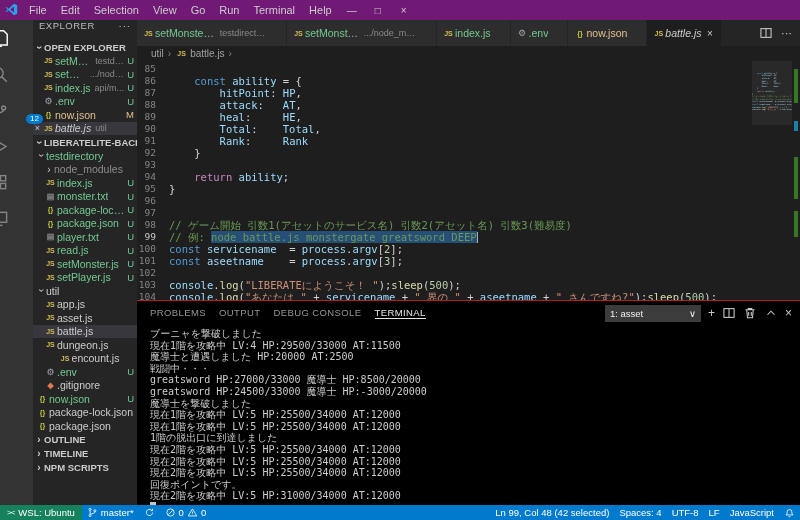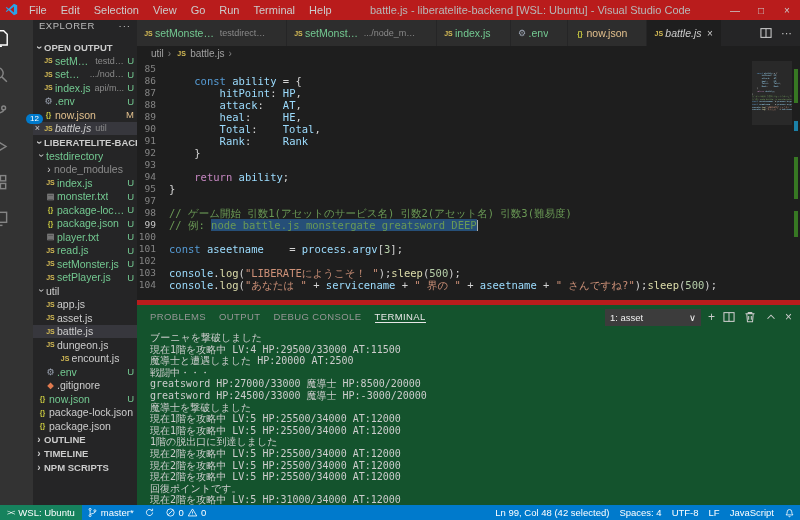--- a/index.html
+++ b/index.html
@@ -1,20 +1,20 @@
 <!DOCTYPE html>
 <html><head>
 <meta charset="utf-8">
 <style>
 *{box-sizing:border-box;margin:0;padding:0}
 html,body{width:800px;height:520px;overflow:hidden;background:#1e1e1e;font-family:"Liberation Sans",sans-serif}
 svg{stroke-width:1.2}
 .window{width:800px;height:520px;display:flex;flex-direction:column;color:#ccc;font-size:11px}
 
-.titlebar{height:20px;background:#b91c1c;display:flex;align-items:center;flex:none;white-space:nowrap}
+.titlebar{height:20px;background:#701a75;display:flex;align-items:center;flex:none;white-space:nowrap}
 .logo{width:22px;text-align:center;flex:none}
 .menu-item{padding:0 7px;color:#ccc;font-size:11px}
 .tb-title{flex:1;text-align:center;color:#b8b8b8;overflow:hidden;text-overflow:ellipsis}
 .win-controls{display:flex;flex:none}
 .win-controls span{width:26px;text-align:center;font-size:10px;color:#ccc}
 
 .main{flex:1;display:flex;min-height:0}
 .activitybar{width:33px;background:#333;flex:none;display:flex;flex-direction:column;align-items:center}
 .ab-item{width:57px;height:36px;display:flex;align-items:center;color:#858585;position:relative;border-left:2px solid transparent}
 .ab-item.active{color:#fff;border-left-color:#fff}
@@ -62,21 +62,21 @@
 .tk-kw{color:#569cd6}.tk-id{color:#9cdcfe}.tk-fn{color:#dcdcaa}.tk-str{color:#ce9178}
 .tk-num{color:#b5cea8}.tk-cmt{color:#6a9955}.tk-txt{color:#d4d4d4}.tk-ctl{color:#c586c0}
 .sel{background:#264f78}
 .caret{display:inline-block;width:1px;height:11px;background:#aeafad;vertical-align:text-bottom}
 .minimap{width:48px;flex:none;display:flex;background:#1e1e1e}
 .mm-text{width:40px;overflow:hidden;font-family:"DejaVu Sans Mono",monospace;font-size:2px;line-height:2.6px;white-space:pre;padding-top:3px;position:relative}
 .mm-viewport{position:absolute;left:0;top:0;width:100%;height:64px;background:rgba(255,255,255,.05)}
 .overview{width:8px;position:relative}
 .ov-mark{position:absolute;left:2px;width:4px}
 
-.panel{height:205px;flex:none;display:flex;flex-direction:column;background:#14532d;border-top:5px solid #b91c1c}
+.panel{height:205px;flex:none;display:flex;flex-direction:column;background:#000000;border-top:1px solid #b91c1c}
 .panel-head{height:24px;flex:none;display:flex;align-items:center;padding:0 8px 0 13px}
 .p-tab{font-size:9.5px;letter-spacing:.4px;color:#969696;margin-right:13px;height:24px;line-height:24px;white-space:nowrap}
 .p-tab.active{color:#e7e7e7;border-bottom:1px solid #e7e7e7}
 .p-actions{margin-left:auto;display:flex;align-items:center;gap:7px;color:#ccc}
 .term-select{background:#3c3c3c;color:#f0f0f0;font-size:9.5px;height:17px;width:96px;display:flex;align-items:center;justify-content:space-between;padding:0 5px}
 .p-ico{display:flex;align-items:center;font-size:12px;color:#ccc}
 .p-ico svg{width:14px;height:14px;fill:none;stroke:currentColor}
 .panel-body{flex:1;overflow:hidden;padding:3px 0 0 13px;font-family:"DejaVu Sans Mono",monospace;font-size:10px;line-height:11.6px;color:#ccc}
 .t-line{white-space:pre;height:11.6px}
 .t-cursor{display:inline-block;width:6px;height:10px;background:#c5c5c5}
@@ -93,21 +93,20 @@
 
 <div class="window">
 
   <div class="titlebar">
     <span class="logo">
       <svg width="13" height="13" viewBox="0 0 16 16">
           <path fill="#2aa3e8" d="M11 1 4.5 7 2 5 1 5.7 3.5 8 1 10.3 2 11l2.5-2L11 15l4-1.8V2.8L11 1zm0 3.2v7.6L6.5 8 11 4.2z"></path>
         </svg>
     </span>
     <span><span class="menu-item">File</span><span class="menu-item">Edit</span><span class="menu-item">Selection</span><span class="menu-item">View</span><span class="menu-item">Go</span><span class="menu-item">Run</span><span class="menu-item">Terminal</span><span class="menu-item">Help</span></span>
-    <span class="tb-title">battle.js - liberatelite-backend [WSL: Ubuntu] - Visual Studio Code</span>
     <span class="win-controls">
       <span>—</span>
       <span>□</span>
       <span>×</span>
     </span>
   </div>
 
   <div class="main">
 
     <div class="activitybar">
@@ -153,21 +152,21 @@
         </div>
       </div>
 
     <div class="sidebar">
       <div class="sb-title">
         <span>EXPLORER</span>
         <span class="more">···</span>
       </div>
       <div class="sec-head">
         <span class="chev open">›</span>
-        <span>OPEN OUTPUT</span>
+        <span>OPEN EXPLORER</span>
       </div>
       <div>
           <div class="oe-row">
             <span class="oe-close"></span>
             <span class="fico fi-js">JS</span>
             <span class="lab st-untracked">setMonster.js</span>
             <span class="detail">testdirectory</span>
             <span class="gitbadge st-untracked">U</span>
           </div>
           <div class="oe-row">
@@ -410,33 +409,38 @@
             </div>
             <div class="code-line">
               <span class="ln">94</span>
               <span class="lc"><span class="tk-txt">    </span><span class="tk-ctl">return</span><span class="tk-txt"> </span><span class="tk-id">ability</span><span class="tk-txt">;</span></span>
             </div>
             <div class="code-line">
               <span class="ln">95</span>
               <span class="lc"><span class="tk-txt">}</span></span>
             </div>
             <div class="code-line">
+              <span class="ln">96</span>
+              <span class="lc"></span>
+            </div>
+            <div class="code-line">
               <span class="ln">97</span>
               <span class="lc"></span>
             </div>
             <div class="code-line">
               <span class="ln">98</span>
               <span class="lc"><span class="tk-cmt">// ゲーム開始 引数1(アセットのサービス名) 引数2(アセット名) 引数3(難易度)</span></span>
             </div>
             <div class="code-line">
               <span class="ln ln-act">99</span>
               <span class="lc"><span class="tk-cmt">// 例: </span><span class="tk-cmt sel">node battle.js monstergate greatsword DEEP</span><span class="caret"></span></span>
             </div>
             <div class="code-line">
               <span class="ln">100</span>
+              <span class="lc"><span class="tk-kw">const</span><span class="tk-txt"> </span><span class="tk-id">servicename</span><span class="tk-txt">  = </span><span class="tk-id">process</span><span class="tk-txt">.</span><span class="tk-id">argv</span><span class="tk-txt">[</span><span class="tk-num">2</span><span class="tk-txt">];</span></span>
             </div>
             <div class="code-line">
               <span class="ln">101</span>
               <span class="lc"><span class="tk-kw">const</span><span class="tk-txt"> </span><span class="tk-id">aseetname</span><span class="tk-txt">    = </span><span class="tk-id">process</span><span class="tk-txt">.</span><span class="tk-id">argv</span><span class="tk-txt">[</span><span class="tk-num">3</span><span class="tk-txt">];</span></span>
             </div>
             <div class="code-line">
               <span class="ln">102</span>
               <span class="lc"></span>
             </div>
             <div class="code-line">

